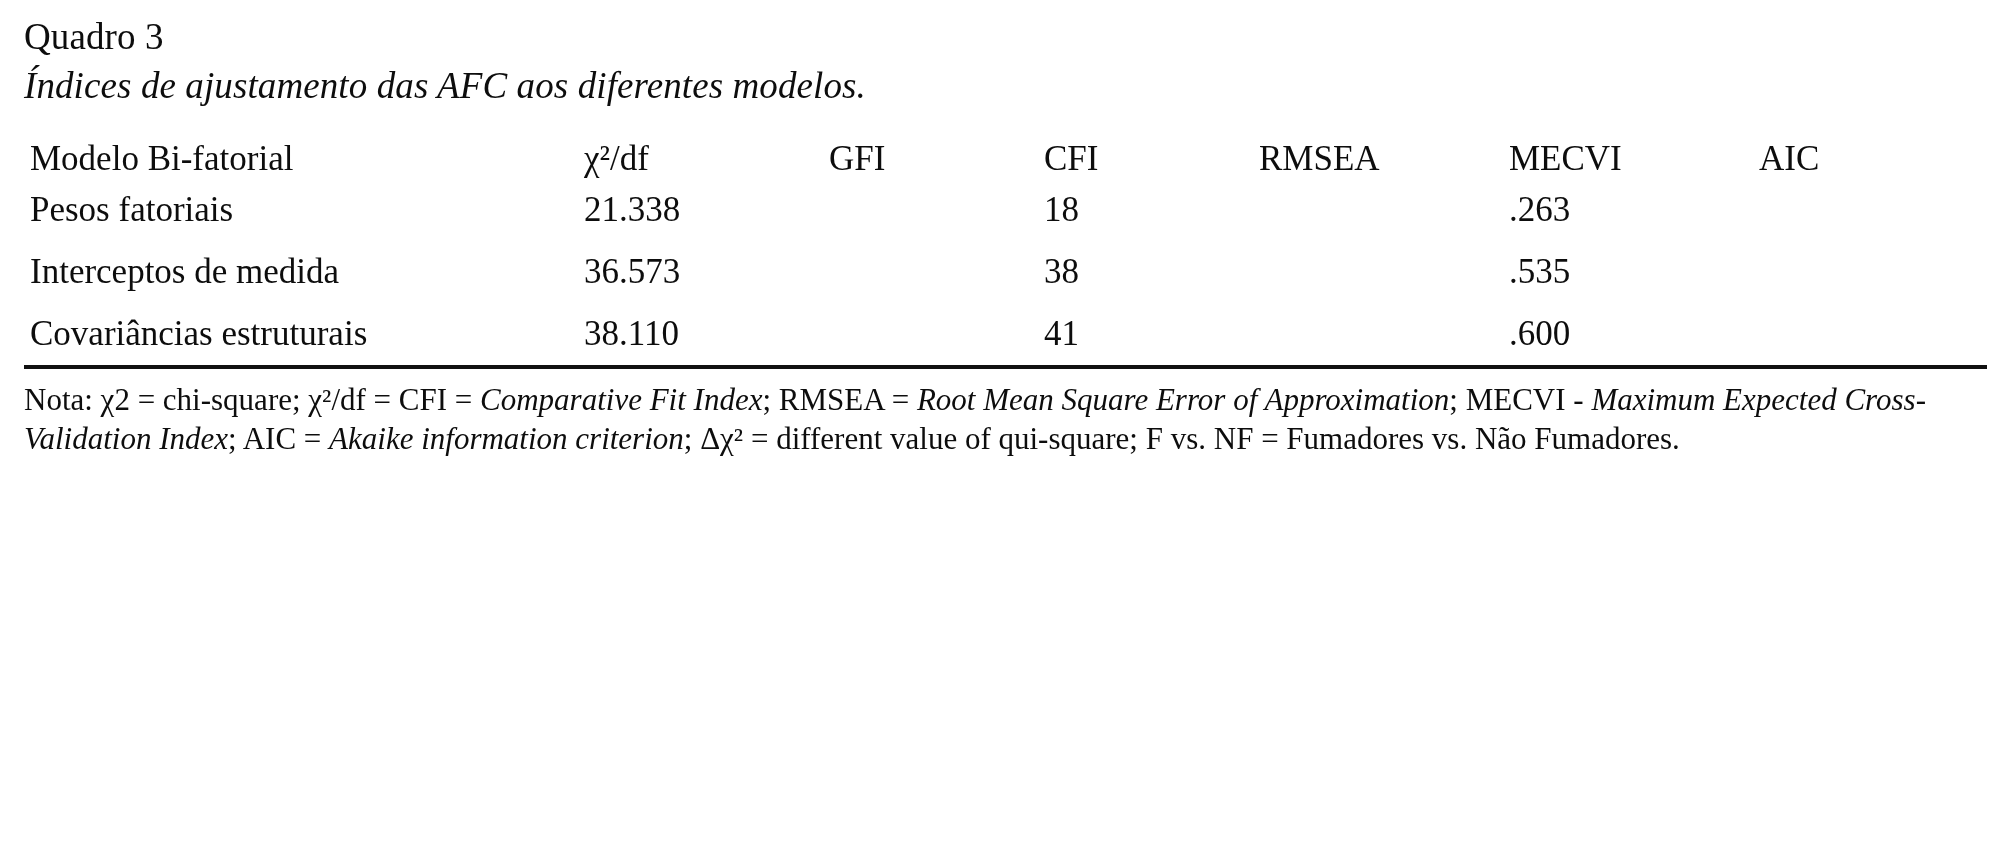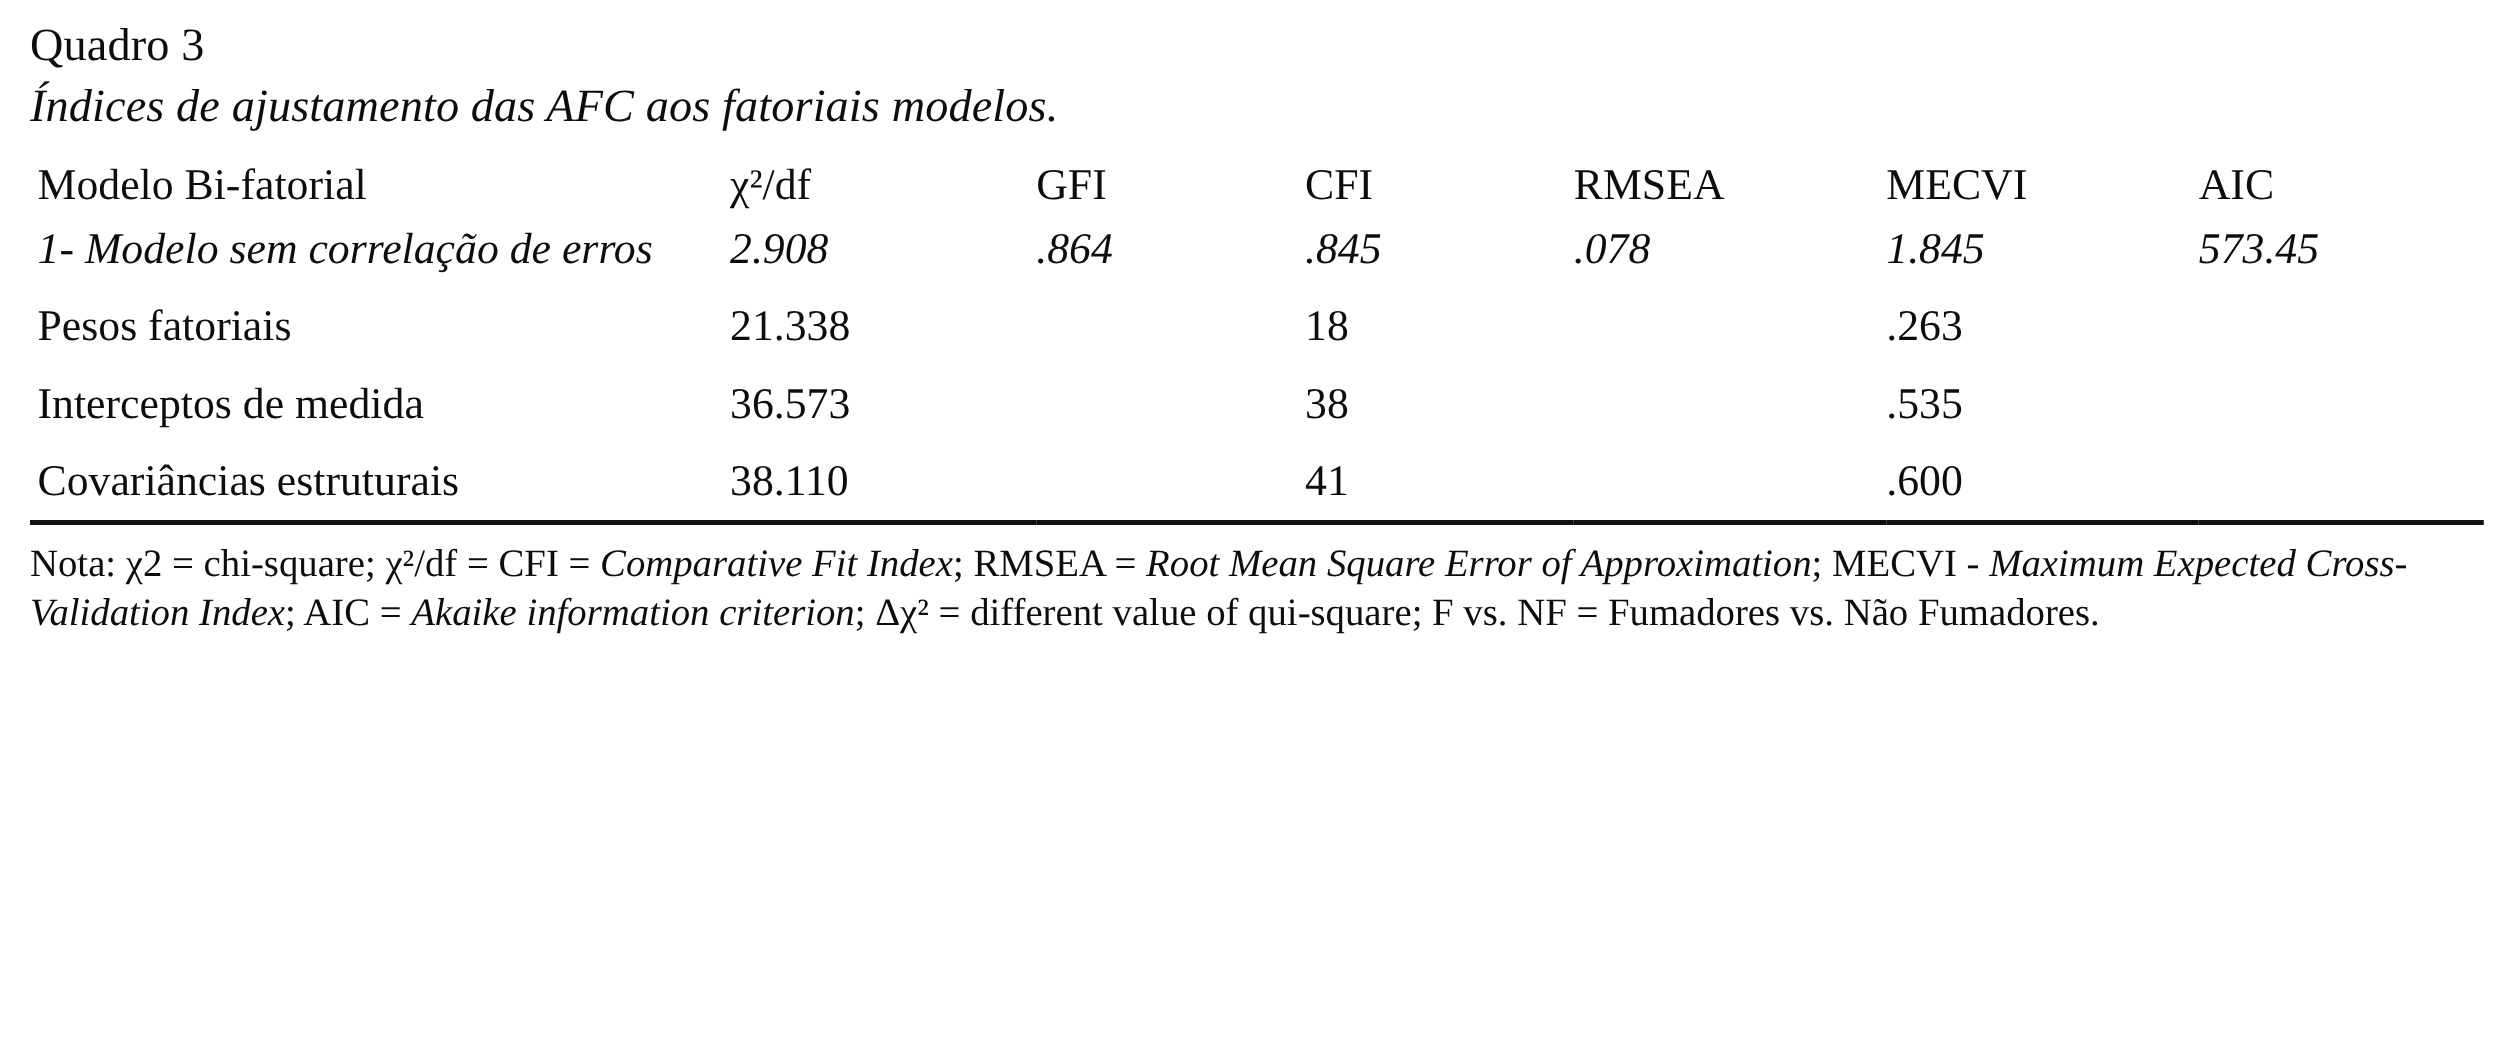--- a/index.html
+++ b/index.html
@@ -27,21 +27,21 @@
   .caption-title {
     font-size: 37px;
     font-style: italic;
     line-height: 1.22;
     margin-top: 4px;
     letter-spacing: 0.1px;
   }
   table.fit-table {
     width: 1963px;
     border-collapse: collapse;
-    margin-top: 20px;
+    margin-top: 31px;
     table-layout: fixed;
   }
   table.fit-table td, table.fit-table th {
     padding: 0;
     vertical-align: middle;
     font-size: 35px;
     font-weight: normal;
     text-align: left;
   }
   .rule-section td {
@@ -91,21 +91,21 @@
   .note i {
     font-style: italic;
   }
 </style>
 </head>
 <body>
 
 <div class="page">
 
   <div class="caption-label">Quadro 3</div>
-  <div class="caption-title">Índices de ajustamento das AFC aos fatoriais modelos.</div>
+  <div class="caption-title">Índices de ajustamento das AFC aos diferentes modelos.</div>
 
   <table class="fit-table">
     <colgroup>
       <col style="width:560px">
       <col style="width:245px">
       <col style="width:215px">
       <col style="width:215px">
       <col style="width:250px">
       <col style="width:250px">
       <col style="width:228px">
@@ -114,29 +114,20 @@
       <tr class="hrow rule-top rule-under-head">
         <th class="modelname">Modelo Bi-fatorial</th>
         <th class="numhead">χ²/df</th>
         <th class="numhead">GFI</th>
         <th class="numhead">CFI</th>
         <th class="numhead">RMSEA</th>
         <th class="numhead">MECVI</th>
         <th class="numhead">AIC</th>
       </tr>
 
-      <tr class="drow italic-row">
-        <td class="modelname">1- Modelo sem correlação de erros</td>
-        <td class="num">2.908</td>
-        <td class="num">.864</td>
-        <td class="num">.845</td>
-        <td class="num">.078</td>
-        <td class="num">1.845</td>
-        <td class="num">573.45</td>
-      </tr>
 
 
 
 
       <tr class="drow">
         <td class="modelname">Pesos fatoriais</td>
         <td class="ctr" colspan="2">21.338</td>
         <td class="ctr" colspan="2">18</td>
         <td class="ctr" colspan="2">.263</td>
       </tr>

